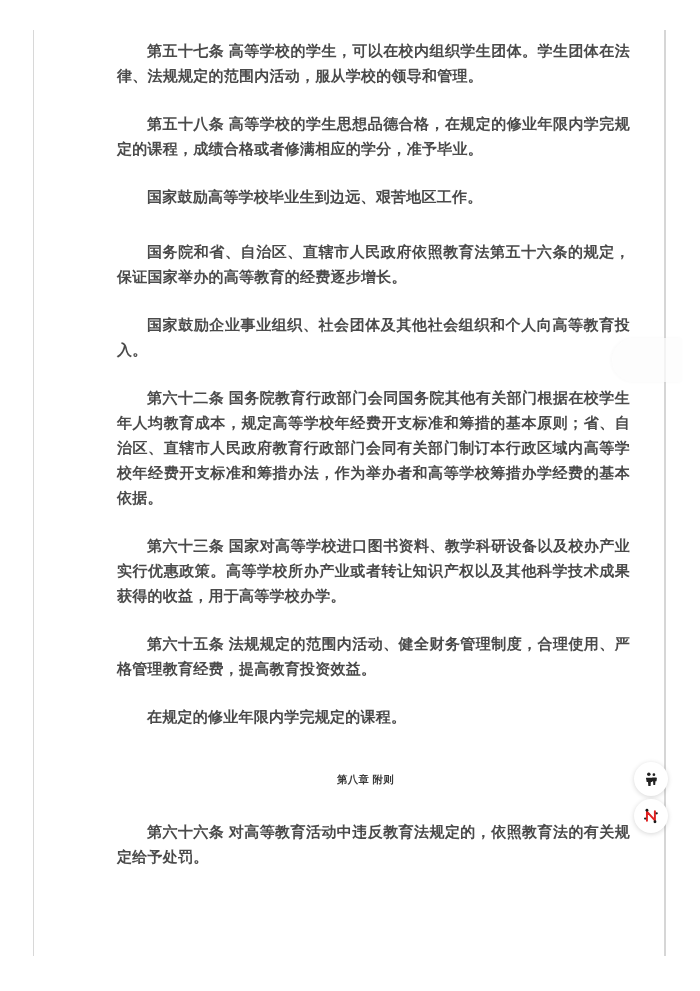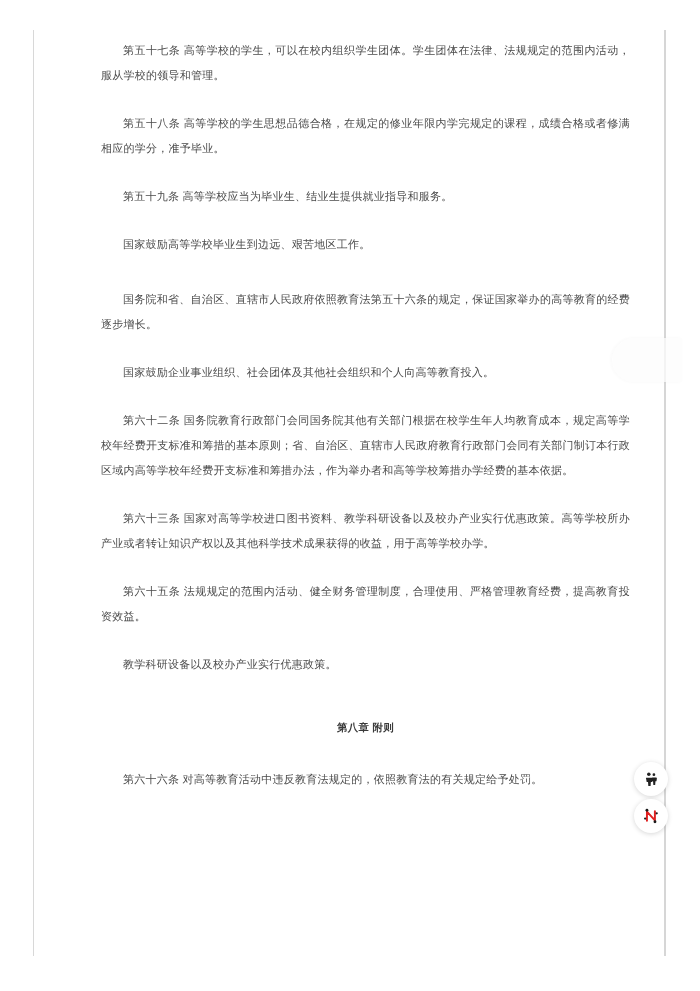--- a/index.html
+++ b/index.html
@@ -45,28 +45,28 @@
     padding: 0;
     box-sizing: border-box;
   }
 
   .doc-inner {
     padding: 8px 36px 0 67px;
   }
 
   
   .para {
-    margin: 0 0 23px 0;
-    font-size: 11px;
+    margin: 0 0 23px 16px;
+    font-size: 15px;
     line-height: 25px;
     color: #4a4a4a;
     text-indent: 2em;
     text-align: justify;
     letter-spacing: 0.25px;
-    font-weight: 400;
+    font-weight: 700;
     -webkit-font-smoothing: none;
     filter: blur(0.18px);
   }
 
   .chapter {
     margin: 0 0 23px 0;
     padding-top: 8px;
     font-size: 10.4px;
     line-height: 25px;
     color: #3a3a3a;
@@ -141,30 +141,29 @@
 <div id="doc-viewport">
 
   <div id="scroll-track-left"></div>
 
   <div id="doc-page">
     <div id="doc-body">
       <div class="doc-inner">
 
         <p class="para">第五十七条 高等学校的学生，可以在校内组织学生团体。学生团体在法律、法规规定的范围内活动，服从学校的领导和管理。</p>
         <p class="para">第五十八条 高等学校的学生思想品德合格，在规定的修业年限内学完规定的课程，成绩合格或者修满相应的学分，准予毕业。</p>
-        <p class="para">第五十九条 高等学校应当为毕业生、结业生提供就业指导和服务。</p>
         <p class="para gap-xl">国家鼓励高等学校毕业生到边远、艰苦地区工作。</p>
 
 
         <p class="para">国务院和省、自治区、直辖市人民政府依照教育法第五十六条的规定，保证国家举办的高等教育的经费逐步增长。</p>
         <p class="para">国家鼓励企业事业组织、社会团体及其他社会组织和个人向高等教育投入。</p>
         <p class="para">第六十二条 国务院教育行政部门会同国务院其他有关部门根据在校学生年人均教育成本，规定高等学校年经费开支标准和筹措的基本原则；省、自治区、直辖市人民政府教育行政部门会同有关部门制订本行政区域内高等学校年经费开支标准和筹措办法，作为举办者和高等学校筹措办学经费的基本依据。</p>
         <p class="para">第六十三条 国家对高等学校进口图书资料、教学科研设备以及校办产业实行优惠政策。高等学校所办产业或者转让知识产权以及其他科学技术成果获得的收益，用于高等学校办学。</p>
         <p class="para">第六十五条 法规规定的范围内活动、健全财务管理制度，合理使用、严格管理教育经费，提高教育投资效益。</p>
-        <p class="para gap-xl">教学科研设备以及校办产业实行优惠政策。</p>
+        <p class="para gap-xl">在规定的修业年限内学完规定的课程。</p>
 
         <h2 class="chapter gap-lg">第八章 附则</h2>
 
         <p class="para">第六十六条 对高等教育活动中违反教育法规定的，依照教育法的有关规定给予处罚。</p>
 
       </div>
     </div>
   </div>
 
   <div id="scroll-track-right"></div>

